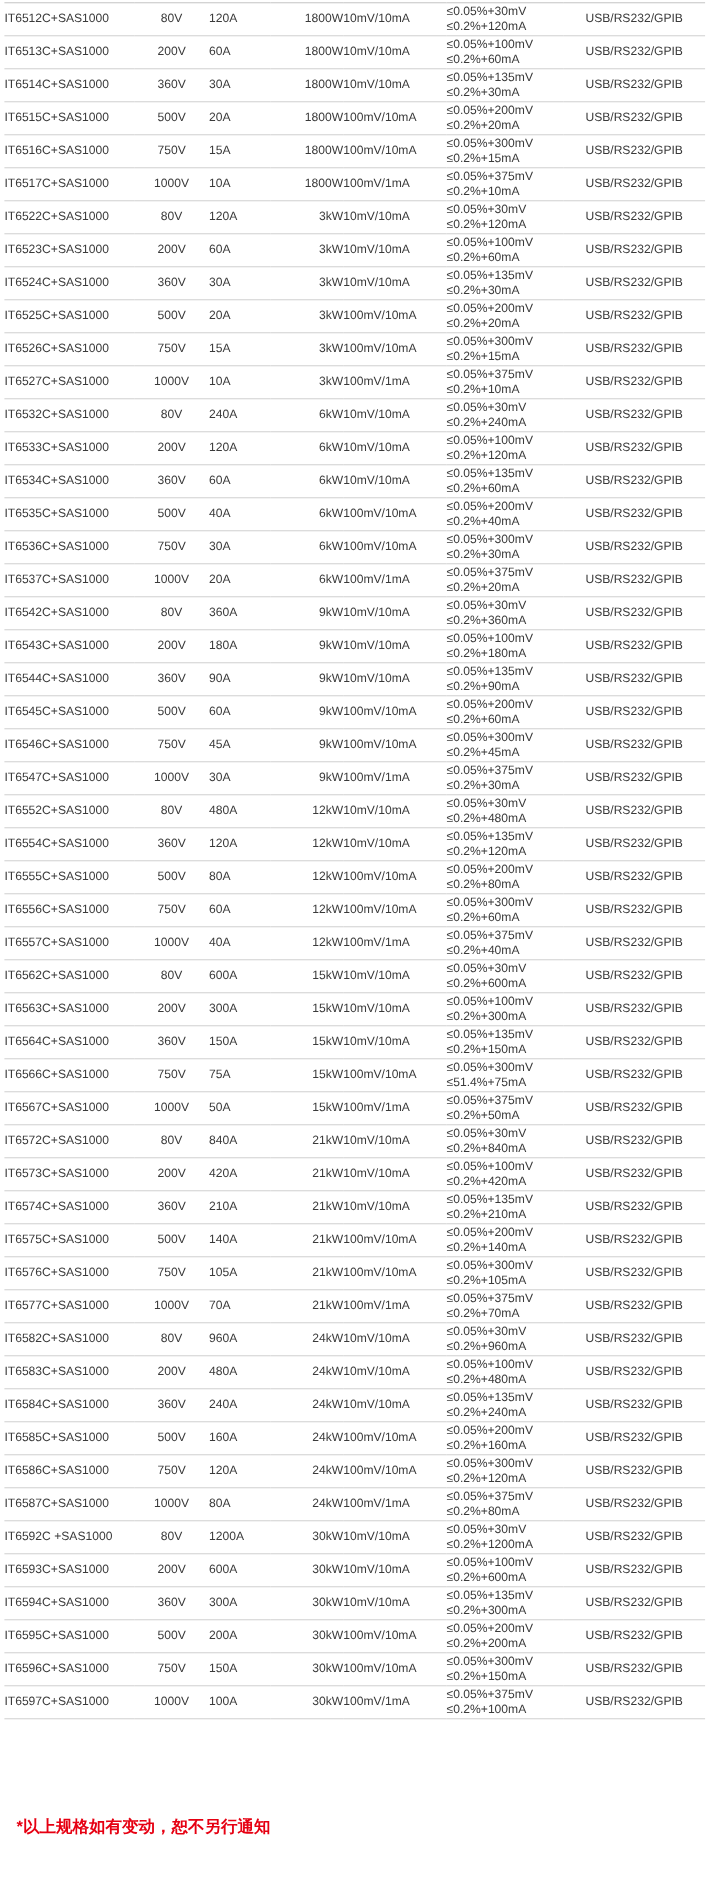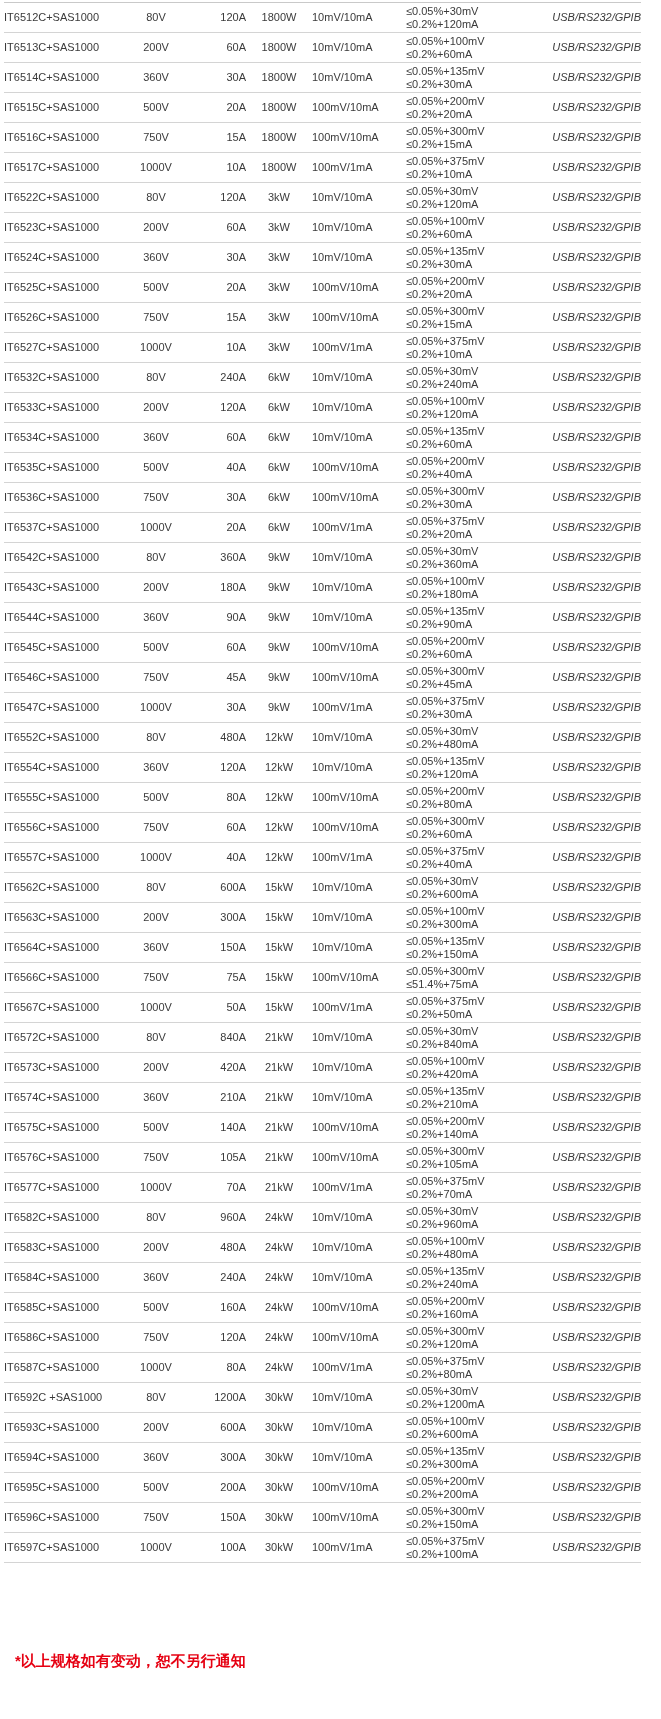--- a/index.html
+++ b/index.html
@@ -35,25 +35,25 @@
     padding: 0;
     font-size: 11px;
     line-height: 13px;
     vertical-align: middle;
     white-space: nowrap;
     overflow: hidden;
     color: #3a3a3a;
   }
   td.c-model  { width: 118px; text-align: left;  padding-left: 11px; }
   td.c-volt   { width: 68px;  text-align: center; }
-  td.c-curr   { width: 56px;  text-align: right; }
-  td.c-pow    { width: 66px;  text-align: center; }
+  td.c-curr   { width: 56px;  text-align: left; }
+  td.c-pow    { width: 66px;  text-align: right; }
   td.c-res    { width: 94px;  text-align: left; }
   td.c-acc    { width: 106px; text-align: left; padding-left: 18px; font-size: 10.5px; }
-  td.c-if     { width: 129px; text-align: right; font-style: italic; }
+  td.c-if     { width: 129px; text-align: center; }
   .acc-line { display: block; line-height: 13px; }
   .footer-note {
     position: absolute;
     left: 15px;
     top: 1654px;
     font-size: 15px;
     font-weight: bold;
     color: #e60012;
     line-height: 14px;
   }

